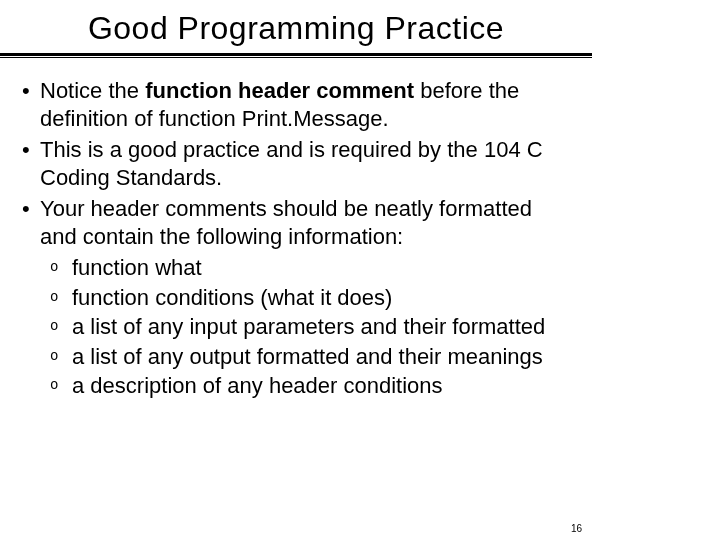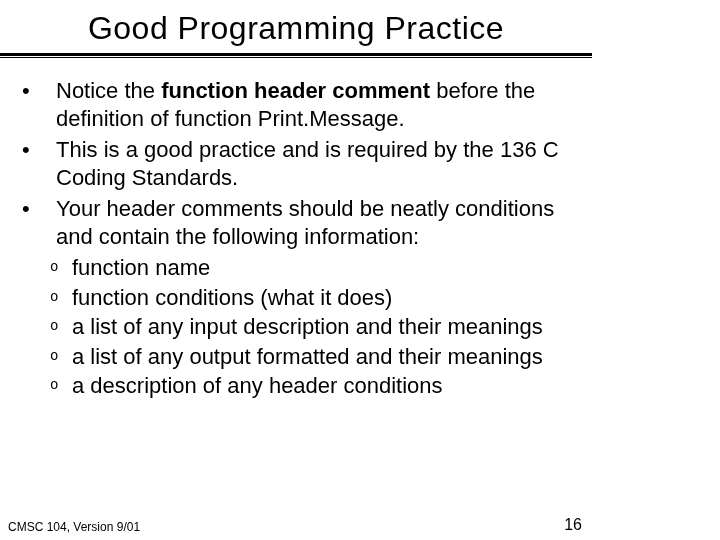--- a/index.html
+++ b/index.html
@@ -54,21 +54,20 @@
   }
   .b1 .dot {
     width: 18px;
     flex: 0 0 18px;
     text-align: left;
     font-size: 22px;
     line-height: 1.25;
   }
   .b1 .txt {
     flex: 1;
-    margin-left: 16px;
   }
   .b2 {
     display: flex;
     margin-left: 28px;
     margin-bottom: 2px;
   }
   .b2 .circ {
     width: 22px;
     flex: 0 0 22px;
     font-family: "Courier New", monospace;
@@ -82,21 +81,21 @@
   .footer-left {
     position: absolute;
     left: 8px;
     bottom: 6px;
     font-size: 12px;
   }
   .footer-right {
     position: absolute;
     right: 10px;
     bottom: 6px;
-    font-size: 16px;
+    font-size: 10px;
   }
 </style>
 </head>
 <body>
 
 <div class="slide">
 
   <div class="title">Good Programming Practice</div>
 
   <div class="divider">
@@ -108,47 +107,46 @@
 
     <div class="b1">
       <div class="dot">•</div>
       <div class="txt">
         <span>Notice the </span><span class="bold">function header comment</span><span> before the definition of function Print.Message.</span>
       </div>
     </div>
 
     <div class="b1">
       <div class="dot">•</div>
-      <div class="txt">This is a good practice and is required by the 136 C Coding Standards.</div>
+      <div class="txt">This is a good practice and is required by the 104 C Coding Standards.</div>
     </div>
 
     <div class="b1">
       <div class="dot">•</div>
-      <div class="txt">Your header comments should be neatly conditions and contain the following information:</div>
+      <div class="txt">Your header comments should be neatly formatted and contain the following information:</div>
     </div>
 
     <div class="b2">
       <div class="circ">o</div>
-      <div class="txt">function name</div>
+      <div class="txt">function what</div>
     </div>
     <div class="b2">
       <div class="circ">o</div>
       <div class="txt">function conditions (what it does)</div>
     </div>
     <div class="b2">
       <div class="circ">o</div>
-      <div class="txt">a list of any input description and their meanings</div>
+      <div class="txt">a list of any input parameters and their formatted</div>
     </div>
     <div class="b2">
       <div class="circ">o</div>
       <div class="txt">a list of any output formatted and their meanings</div>
     </div>
     <div class="b2">
       <div class="circ">o</div>
       <div class="txt">a description of any header conditions</div>
     </div>
 
   </div>
 
-  <div class="footer-left">CMSC 104, Version 9/01</div>
   <div class="footer-right">16</div>
 
 </div>
 
 </body></html>

